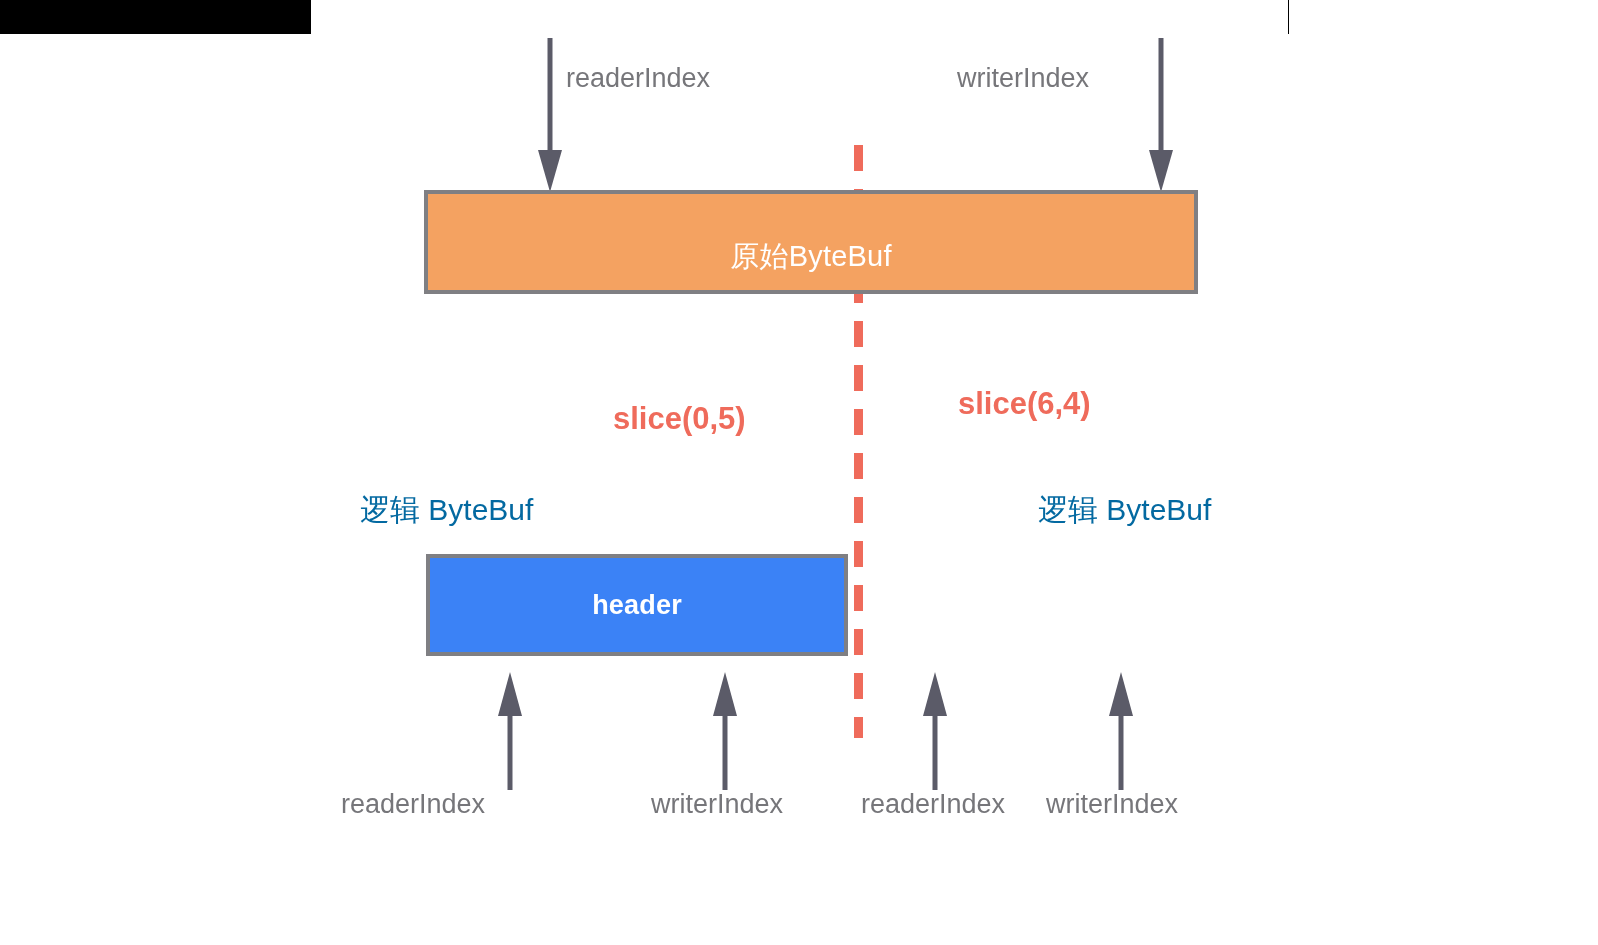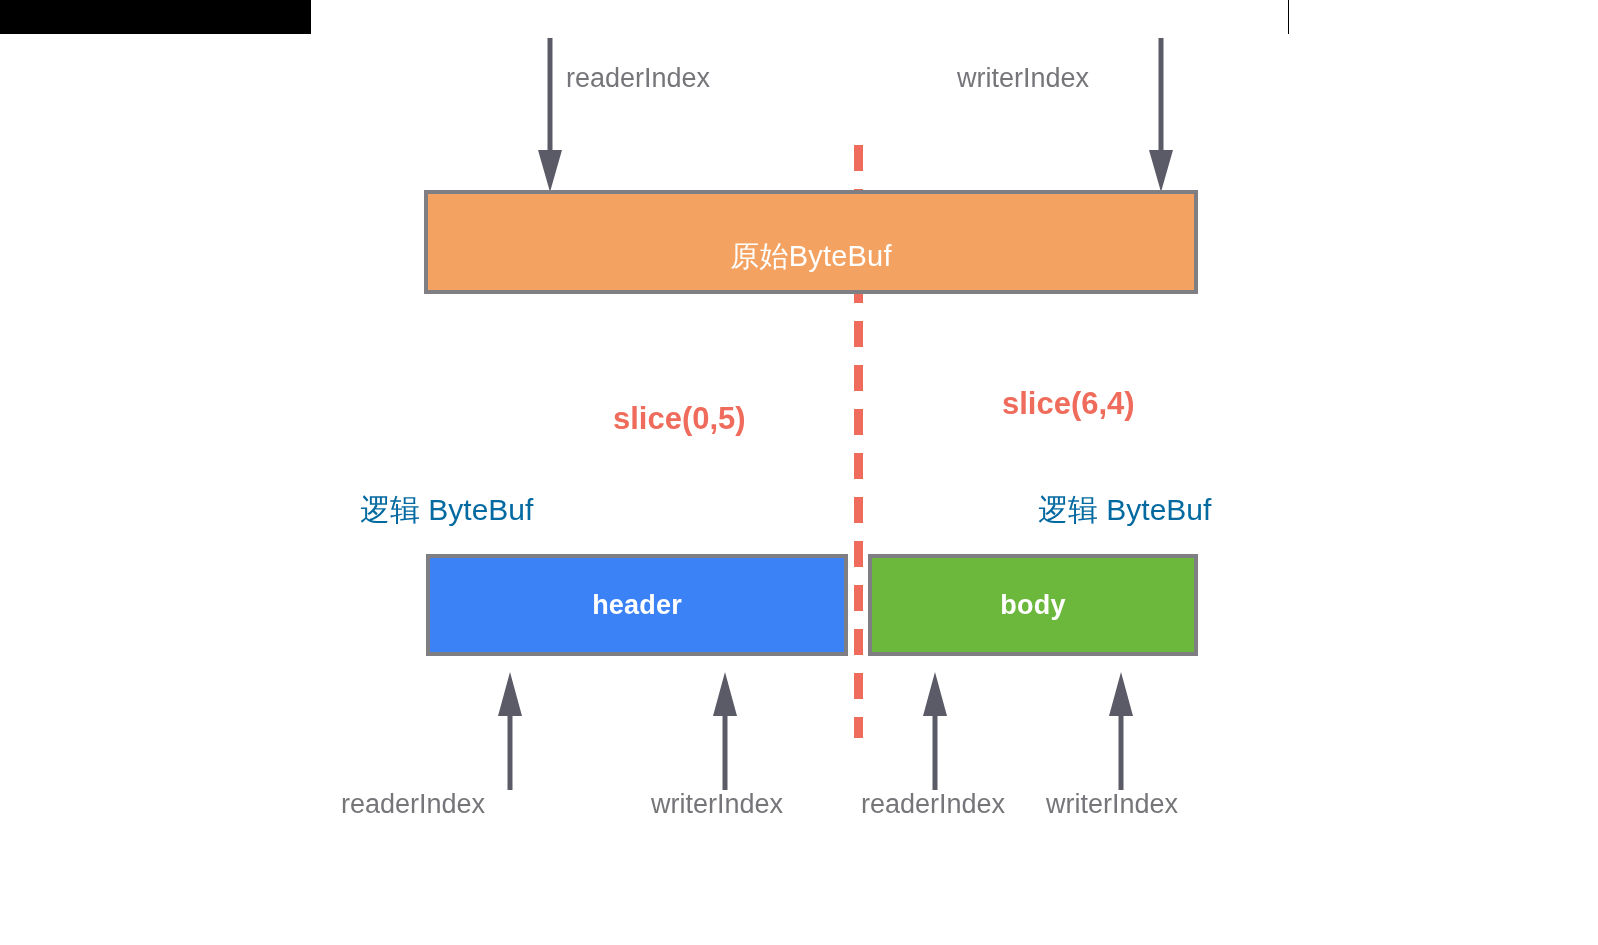--- a/index.html
+++ b/index.html
@@ -104,21 +104,21 @@
   .lbl.logic {
     color: #0369a1;
     font-size: 30px;
     font-weight: 400;
   }
 
   
   #lbl-top-reader  { left: 566px; top: 63px; }
   #lbl-top-writer  { left: 957px; top: 63px; }
   #lbl-slice-left  { left: 613px; top: 386px; margin-top: 15px; }
-  #lbl-slice-right { left: 1002px; top: 386px; }
+  #lbl-slice-right { left: 958px; top: 386px; }
   #lbl-logic-left  { left: 360px; top: 490px; }
   #lbl-logic-right { left: 1038px; top: 490px; }
   #lbl-bot-1 { left: 341px; top: 789px; }
   #lbl-bot-2 { left: 651px; top: 789px; }
   #lbl-bot-3 { left: 861px; top: 789px; }
   #lbl-bot-4 { left: 1046px; top: 789px; }
 
   
   #watermark {
     position: absolute;
@@ -171,23 +171,20 @@
 
   <div class="lbl slice" id="lbl-slice-left">slice(0,5)</div>
   <div class="lbl slice" id="lbl-slice-right">slice(6,4)</div>
 
   <div class="lbl logic" id="lbl-logic-left">逻辑 ByteBuf</div>
   <div class="lbl logic" id="lbl-logic-right">逻辑 ByteBuf</div>
 
   <div class="buf-box" id="header-box">
     <span class="buf-label">header</span>
   </div>
-  <div class="buf-box" id="body-box">
-    <span class="buf-label">body</span>
-  </div>
 
   <div class="arrow" style="left:498px; top:672px;">
     <svg width="24" height="118" viewBox="0 0 24 118">
       <line x1="12" y1="118" x2="12" y2="38" stroke="#5b5b68" stroke-width="5"></line>
       <polygon points="12,0 0,44 24,44" fill="#5b5b68"></polygon>
     </svg>
   </div>
   <div class="arrow" style="left:713px; top:672px;">
     <svg width="24" height="118" viewBox="0 0 24 118">
       <line x1="12" y1="118" x2="12" y2="38" stroke="#5b5b68" stroke-width="5"></line>

